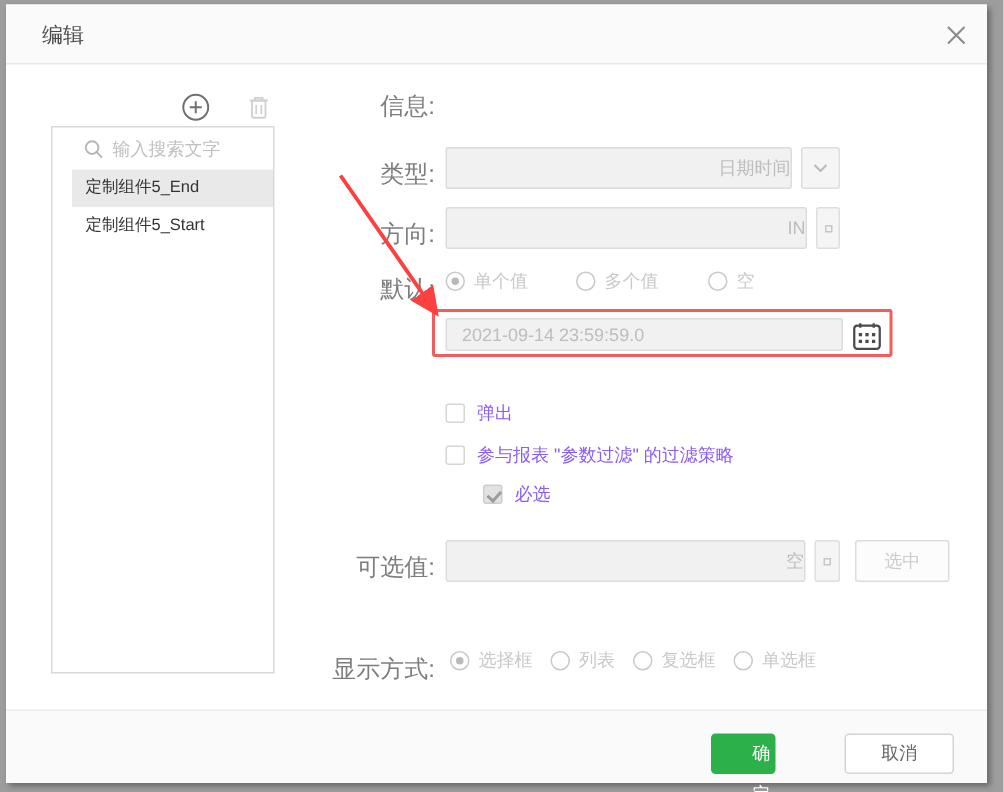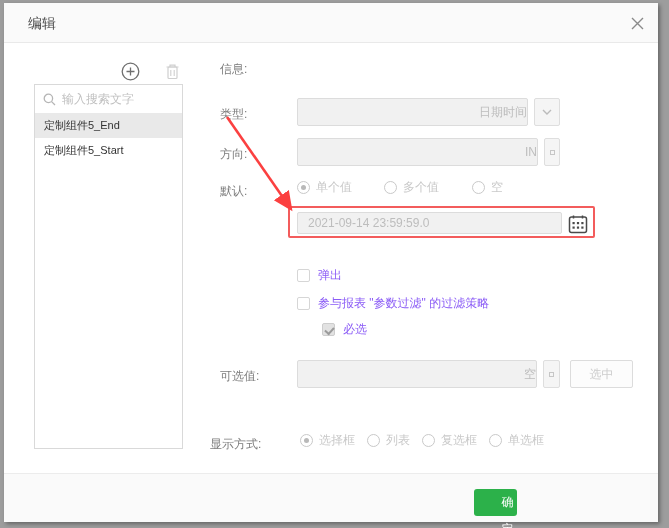--- a/index.html
+++ b/index.html
@@ -27,36 +27,36 @@
     position:absolute; right:13px; top:12px; width:16px; height:16px;
     cursor:pointer; display:flex; align-items:center; justify-content:center;
   }
   
   .icon-btn { position:absolute; width:20px; height:20px; display:flex; align-items:center; justify-content:center; }
   .plus-btn { left:116px; top:58px; }
   .trash-btn { left:158px; top:58px; }
   
   .panel {
     position:absolute; left:30px; top:81px; width:149px; height:365px;
-    border:1px solid #d9d9d9; background:#fff;
+    border:1px solid #d9d9d9; background:#fff;padding-left:13px;
   }
   .search-row {
     height:28px; display:flex; align-items:center; padding-left:8px;
   }
   .search-placeholder { font-size:12px; color:#c0c0c0; margin-left:6px; }
   .list-item {
     height:25px; line-height:25px; padding-left:9px;
     font-size:11px; color:#333; cursor:pointer; white-space:nowrap;
   }
   .list-item.selected { background:#e9e9e9; }
   
   .row { position:absolute; }
   .flabel {
-    position:absolute; left:216px; width:70px; text-align:left;
-    font-size:12px; color:#7d7d7d; white-space:nowrap;
+    position:absolute; left:216px; width:70px; text-align:right;
+    font-size:16px; color:#7d7d7d; white-space:nowrap;
   }
   .field {
     position:absolute; height:28px; background:#f1f1f1;
     border:1px solid #dcdcdc; border-radius:2px;
     font-size:12px; color:#bdbdbd; line-height:26px; padding-left:10px;
     white-space:nowrap; overflow:hidden;text-align:right;
   }
   .subbox {
     position:absolute; height:28px; background:#f5f5f5;
     border:1px solid #dedede; border-radius:2px;
@@ -240,20 +240,21 @@
       <span class="radio-label">复选框</span>
     </span>
     <span class="radio-item" style="margin-left:12px;">
       <span class="radio"></span>
       <span class="radio-label">单选框</span>
     </span>
   </div>
 
   <div class="footer">
     <div class="btn btn-ok">确定</div>
+    <div class="btn btn-cancel">取消</div>
   </div>
 
   <svg class="arrow-layer" width="654" height="519" viewBox="0 0 654 519">
     <defs>
       <marker id="ah" markerWidth="9" markerHeight="9" refX="6.5" refY="3.5" orient="auto">
         <path d="M0,0 L7.5,3.5 L0,7 Z" fill="#fb4040"></path>
       </marker>
     </defs>
     <line x1="223" y1="114" x2="287" y2="206" stroke="#fb4040" stroke-width="2.6" marker-end="url(#ah)"></line>
   </svg>

